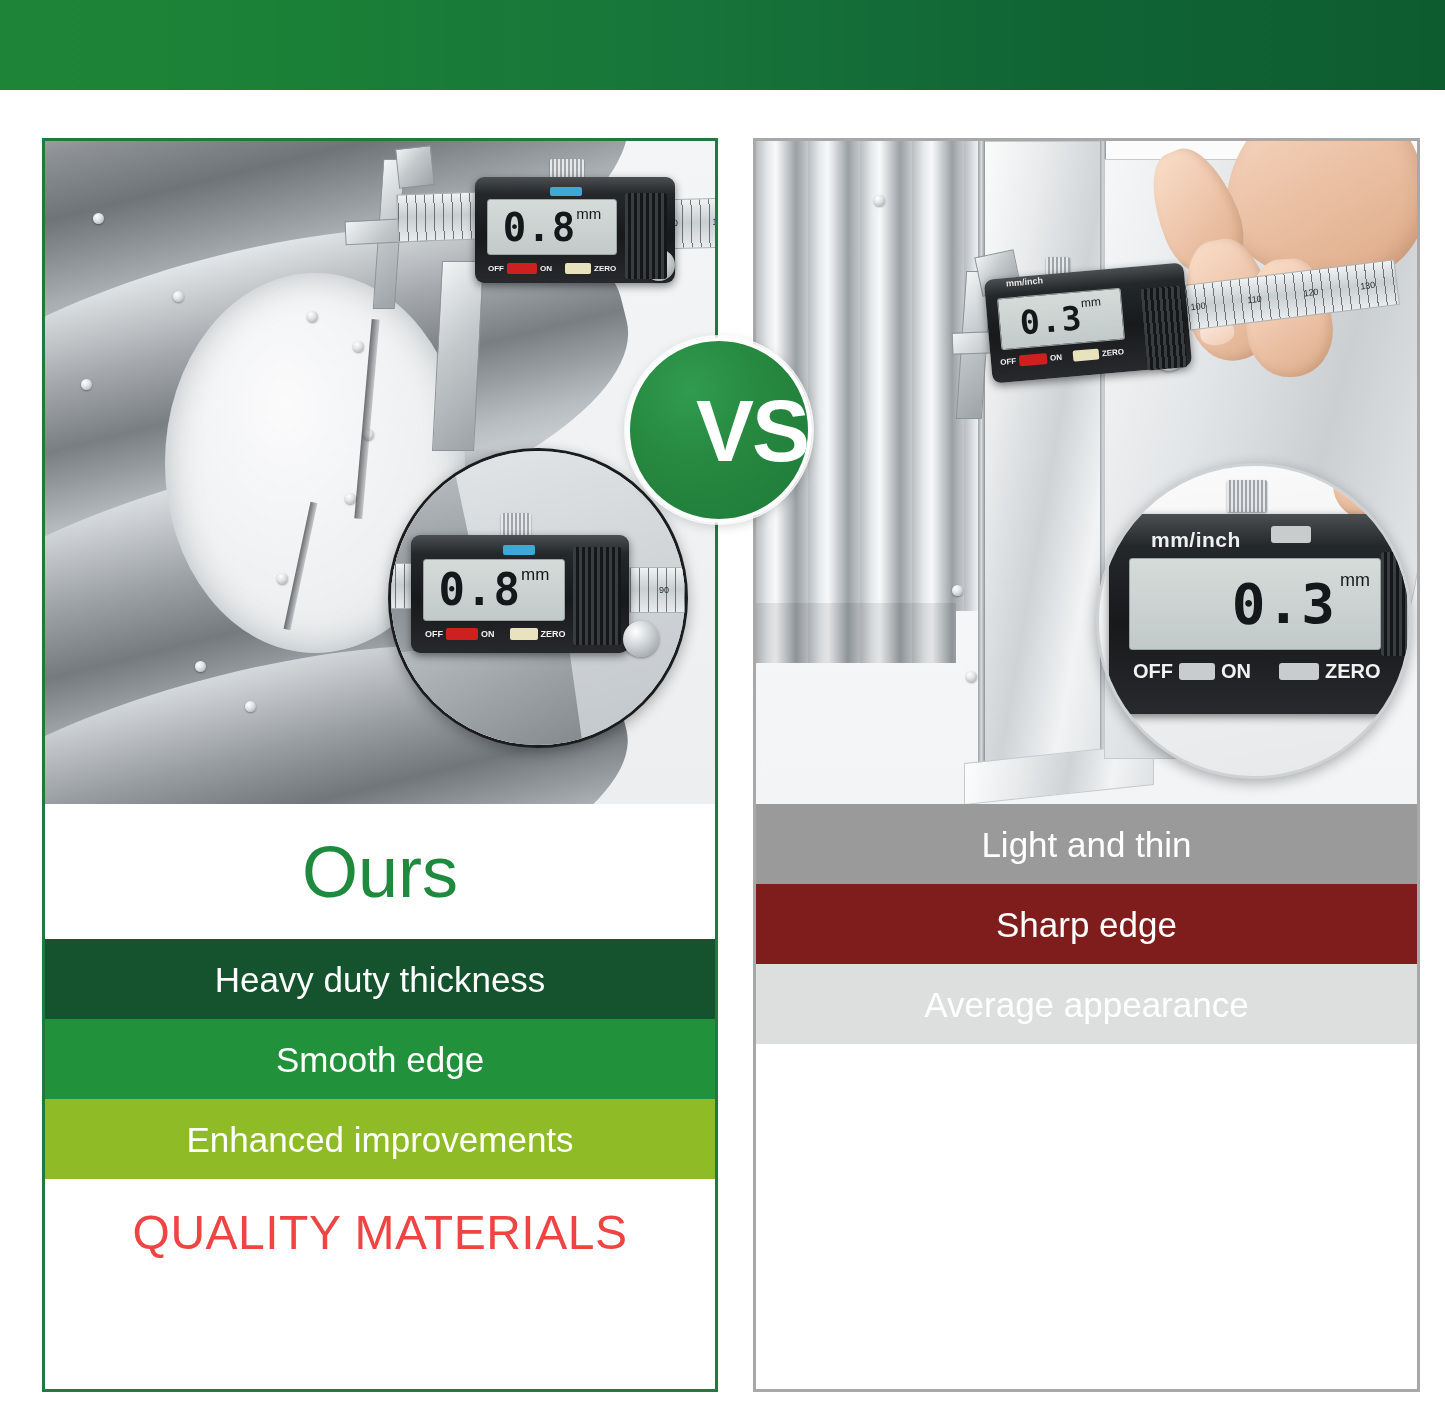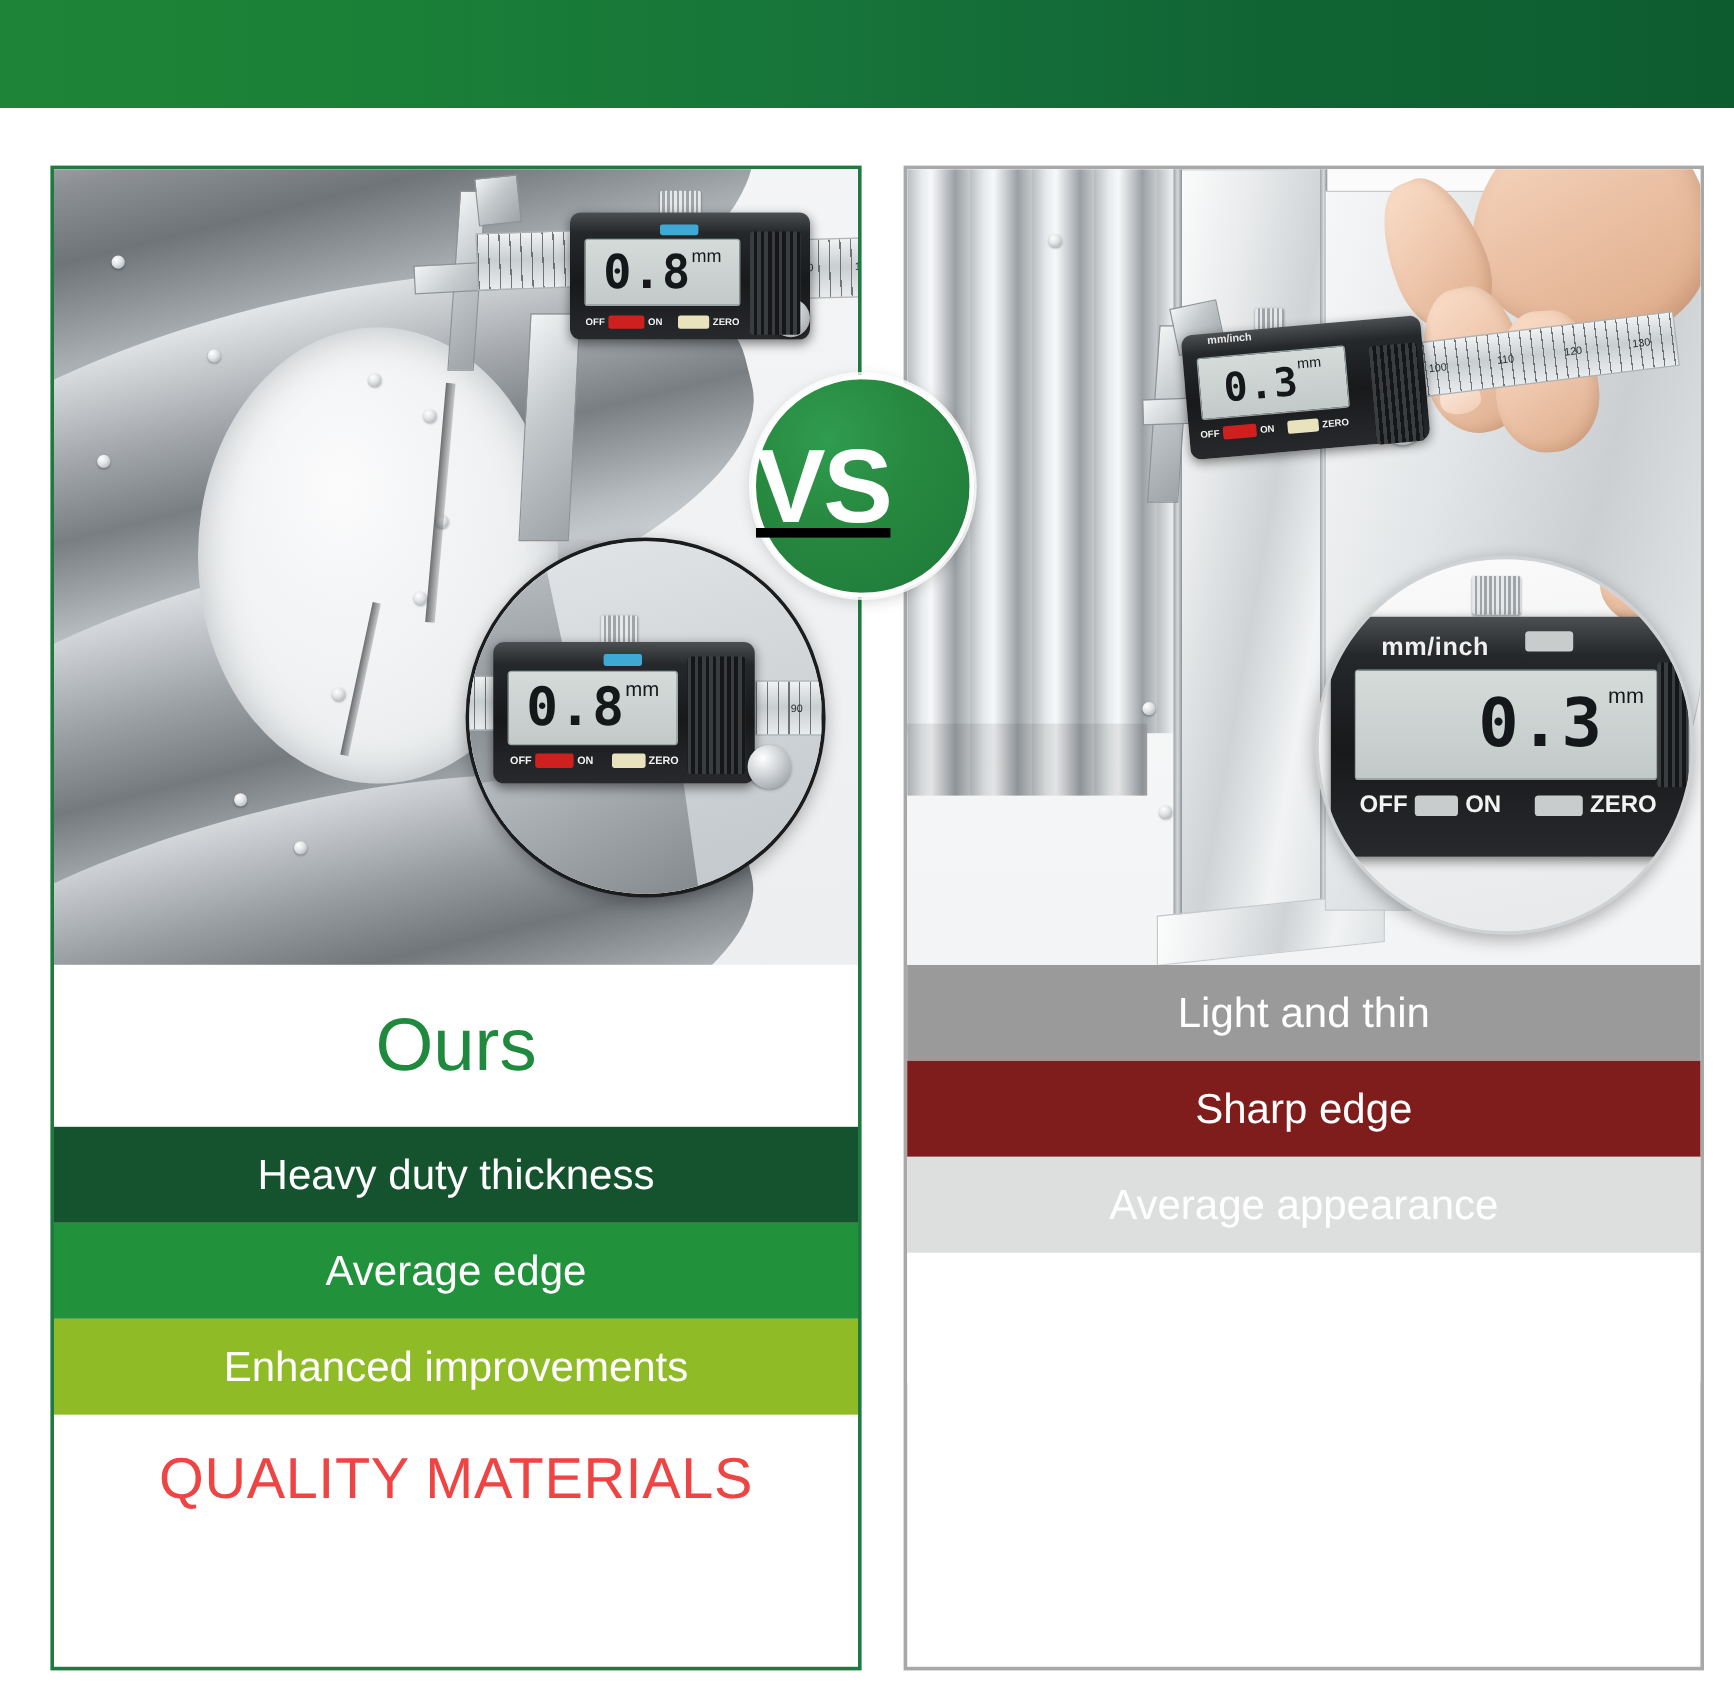--- a/index.html
+++ b/index.html
@@ -203,50 +203,49 @@
   }
   .nail {
     position: absolute;
     border-radius: 45% 45% 55% 55% / 55% 55% 45% 45%;
     background: linear-gradient(160deg,#fdeade,#f0cdb6);
   }
 
   
   #vs-badge {
     position: absolute;
-    left: 626px; top: 312px;
+    left: 626px; top: 337px;
     width: 186px; height: 186px;
     border-radius: 50%;
     background: radial-gradient(circle at 34% 28%, #2f9c4f 0%, #27883f 42%, #1d7a39 100%);
     border: 4px solid #ffffff;
     display: flex;
     align-items: center;
-    justify-content: flex-start;
+    justify-content: flex-end;
     box-shadow: 0 0 0 2px rgba(255,255,255,.8), 0 3px 12px rgba(0,0,0,.18);
     z-index: 40;
-    text-decoration: underline;
   }
   #vs-text {
     color: #ffffff;
     font-size: 87px;
     font-weight: bold;
     letter-spacing: -2px;
     line-height: 1;
   }
 
   
   .heading-zone {
     height: 135px;
     display: flex;
     align-items: center;
     justify-content: center;
     background: #ffffff;
   }
   .heading {
-    font-size: 62px;
+    font-size: 72px;
     font-weight: normal;
     line-height: 1;
   }
   #heading-ours   { color: #1f8a3e; }
   #heading-others { color: #5b5d5e; }
 
   
   .bar {
     height: 80px;
     display: flex;
@@ -375,21 +374,21 @@
   </div>
 
   <div class="heading-zone">
     <div class="heading" id="heading-ours">Ours</div>
   </div>
 
   <div class="bar" style="background:#14532d;">
     <span>Heavy duty thickness</span>
   </div>
   <div class="bar" style="background:#22913b;">
-    <span>Average edge</span>
+    <span>Smooth edge</span>
   </div>
   <div class="bar" style="background:#8fbc26;">
     <span>Enhanced improvements</span>
   </div>
 
   <div id="slogan-zone">
     <div id="slogan">QUALITY MATERIALS</div>
   </div>
 </div>
 

